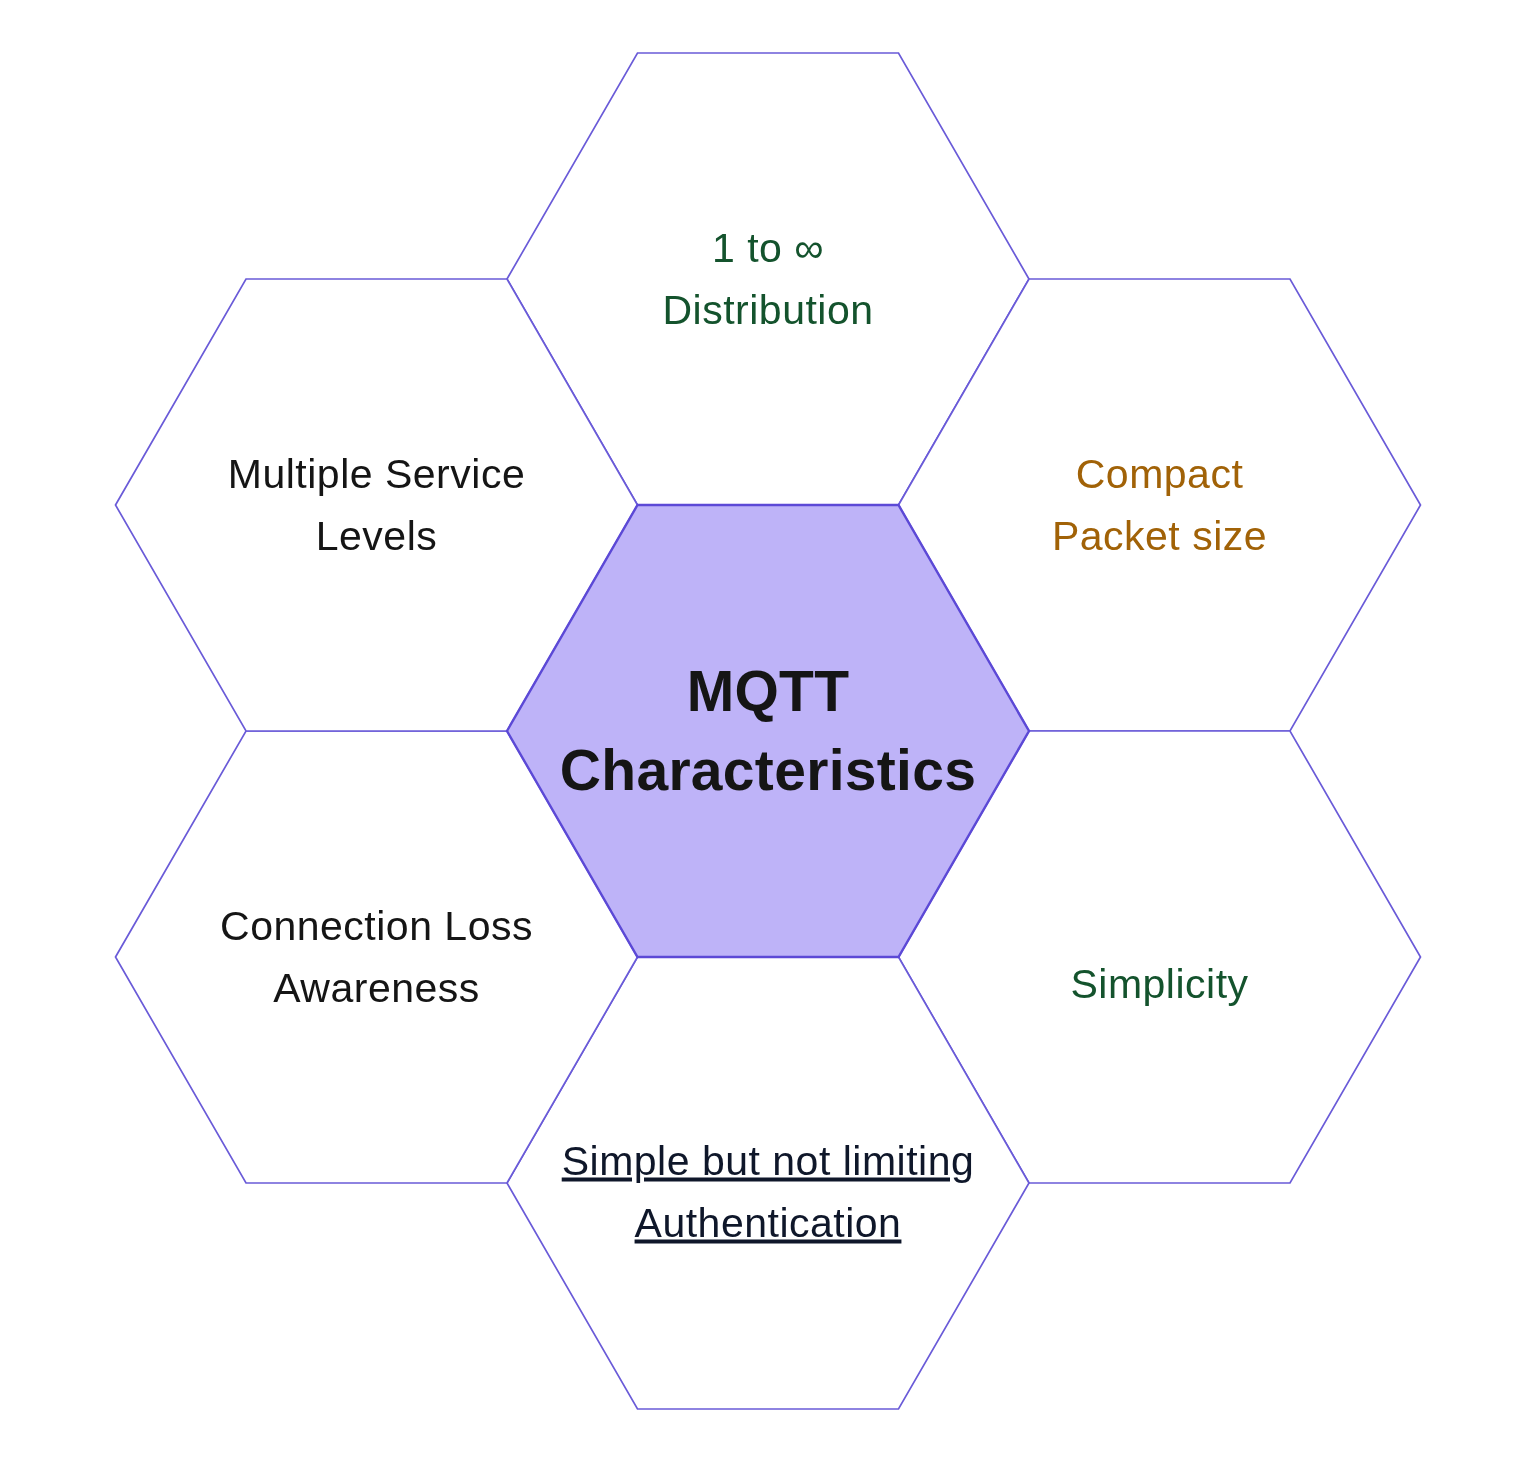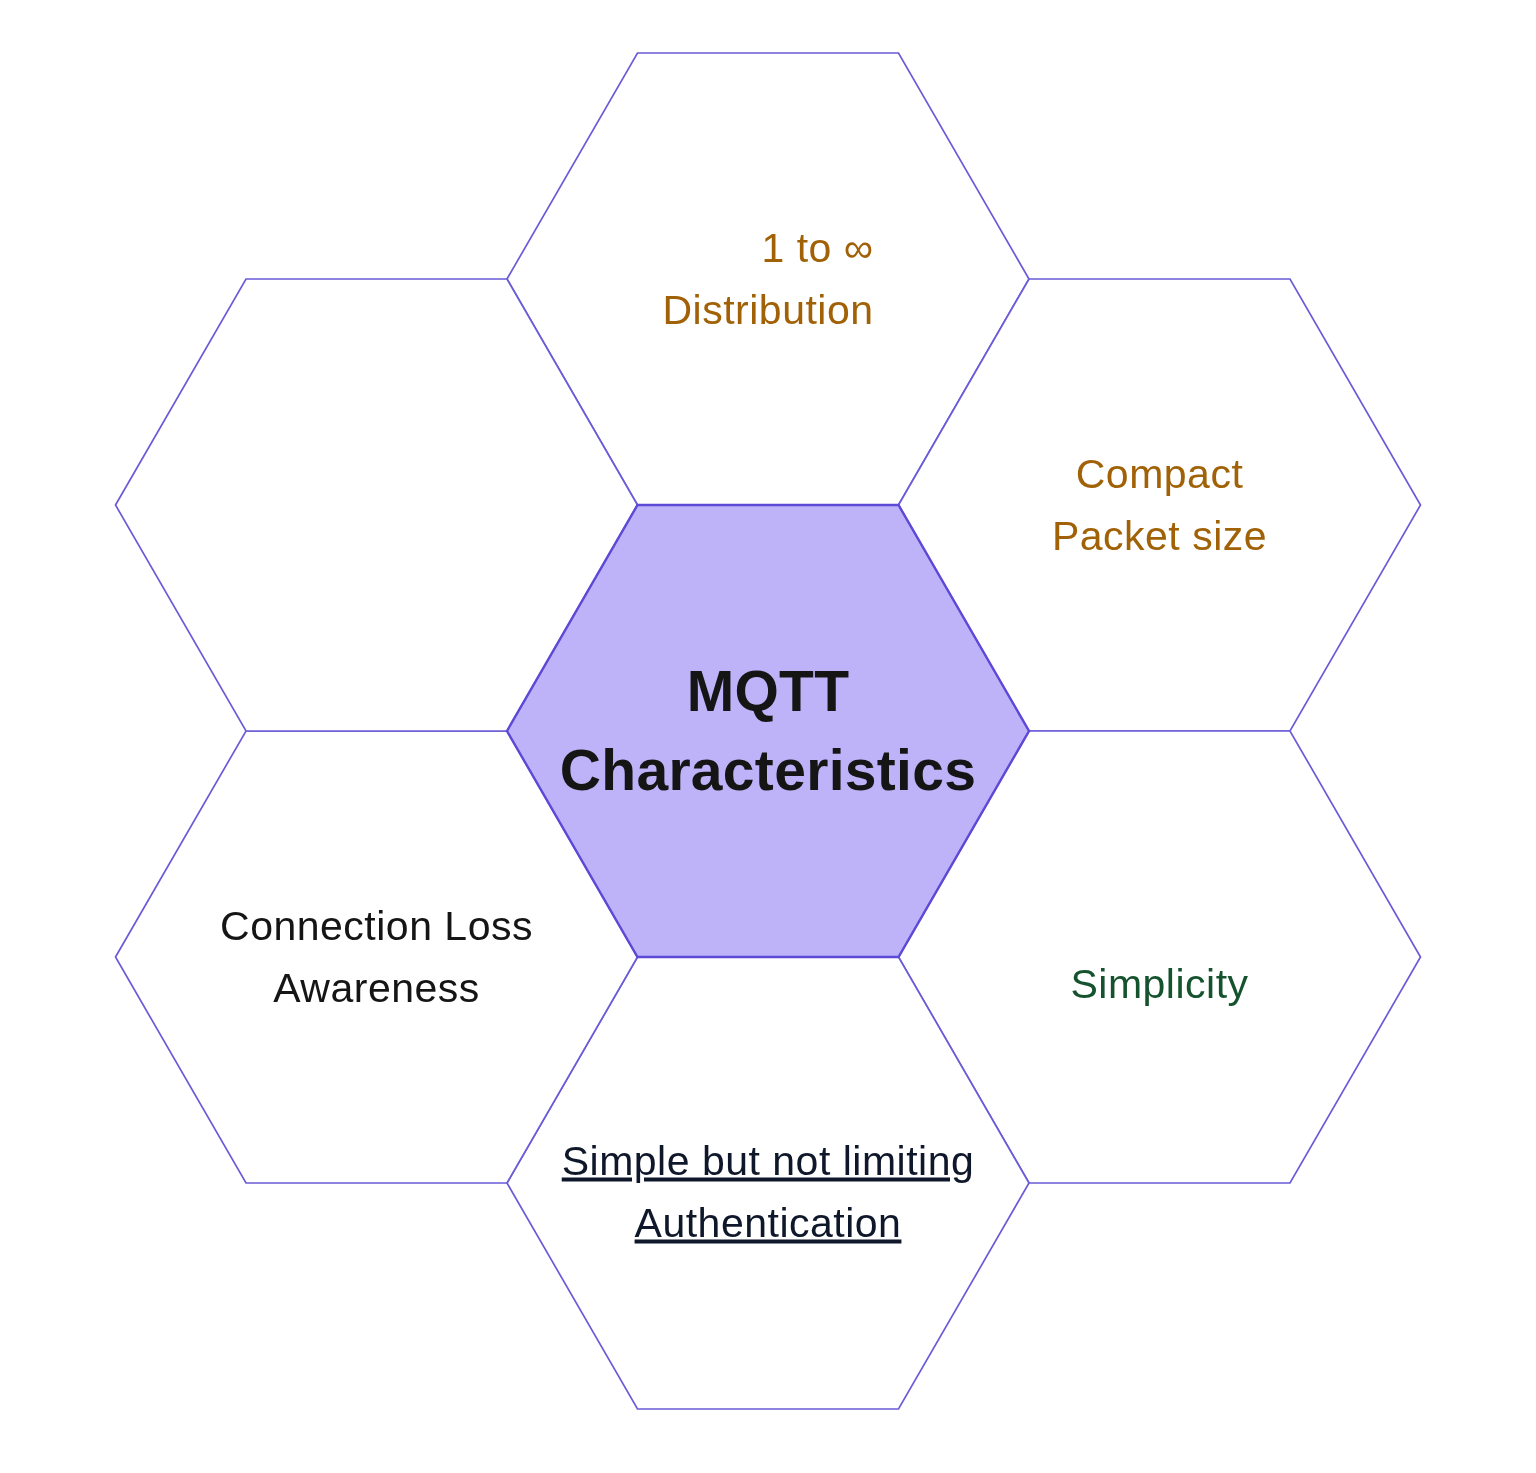--- a/index.html
+++ b/index.html
@@ -49,24 +49,26 @@
   <svg id="hex-svg" viewBox="0 0 1536 1473">
       <polygon points="507,279 637.5,53 898.5,53 1029,279 898.5,505 637.5,505" fill="#ffffff" stroke="#6a5bd8" stroke-width="1.7" stroke-linejoin="miter"></polygon>
       <polygon points="898.5,505 1029,279 1290,279 1420.5,505 1290,731 1029,731" fill="#ffffff" stroke="#6a5bd8" stroke-width="1.7" stroke-linejoin="miter"></polygon>
       <polygon points="898.5,957 1029,731 1290,731 1420.5,957 1290,1183 1029,1183" fill="#ffffff" stroke="#6a5bd8" stroke-width="1.7" stroke-linejoin="miter"></polygon>
       <polygon points="507,1183 637.5,957 898.5,957 1029,1183 898.5,1409 637.5,1409" fill="#ffffff" stroke="#6a5bd8" stroke-width="1.7" stroke-linejoin="miter"></polygon>
       <polygon points="115.5,957 246,731 507,731 637.5,957 507,1183 246,1183" fill="#ffffff" stroke="#6a5bd8" stroke-width="1.7" stroke-linejoin="miter"></polygon>
       <polygon points="115.5,505 246,279 507,279 637.5,505 507,731 246,731" fill="#ffffff" stroke="#6a5bd8" stroke-width="1.7" stroke-linejoin="miter"></polygon>
       <polygon points="507,731 637.5,505 898.5,505 1029,731 898.5,957 637.5,957" fill="#beb3f8" stroke="#5c49d6" stroke-width="2.4" stroke-linejoin="miter"></polygon>
     </svg>
 
-  <div class="hex-label" style="left: 768px; top: 279px; color: #a16207; text-align: right;">1 to ∞
+  <div class="hex-label" style="left: 768px; top: 279px; color: #14532d;">1 to ∞
 Distribution</div>
   <div class="hex-label" style="left: 1159.5px; top: 505px; color: #a16207;">Compact
 Packet size</div>
   <div class="hex-label" style="left: 1159.5px; top: 985px; color: #14532d;">Simplicity</div>
   <div class="hex-label" style="left: 768px; top: 1192px; color: #0f172a; text-decoration: underline;">Simple but not limiting
 Authentication</div>
   <div class="hex-label" style="left: 376.5px; top: 957px; color: rgb(21, 21, 21);">Connection Loss
 Awareness</div>
+  <div class="hex-label" style="left: 376.5px; top: 505px; color: rgb(21, 21, 21);">Multiple Service
+Levels</div>
   <div class="hex-label center" style="left: 768px; top: 731px; color: rgb(21, 21, 21);">MQTT
 Characteristics</div>
 </div>
 
 </body></html>

